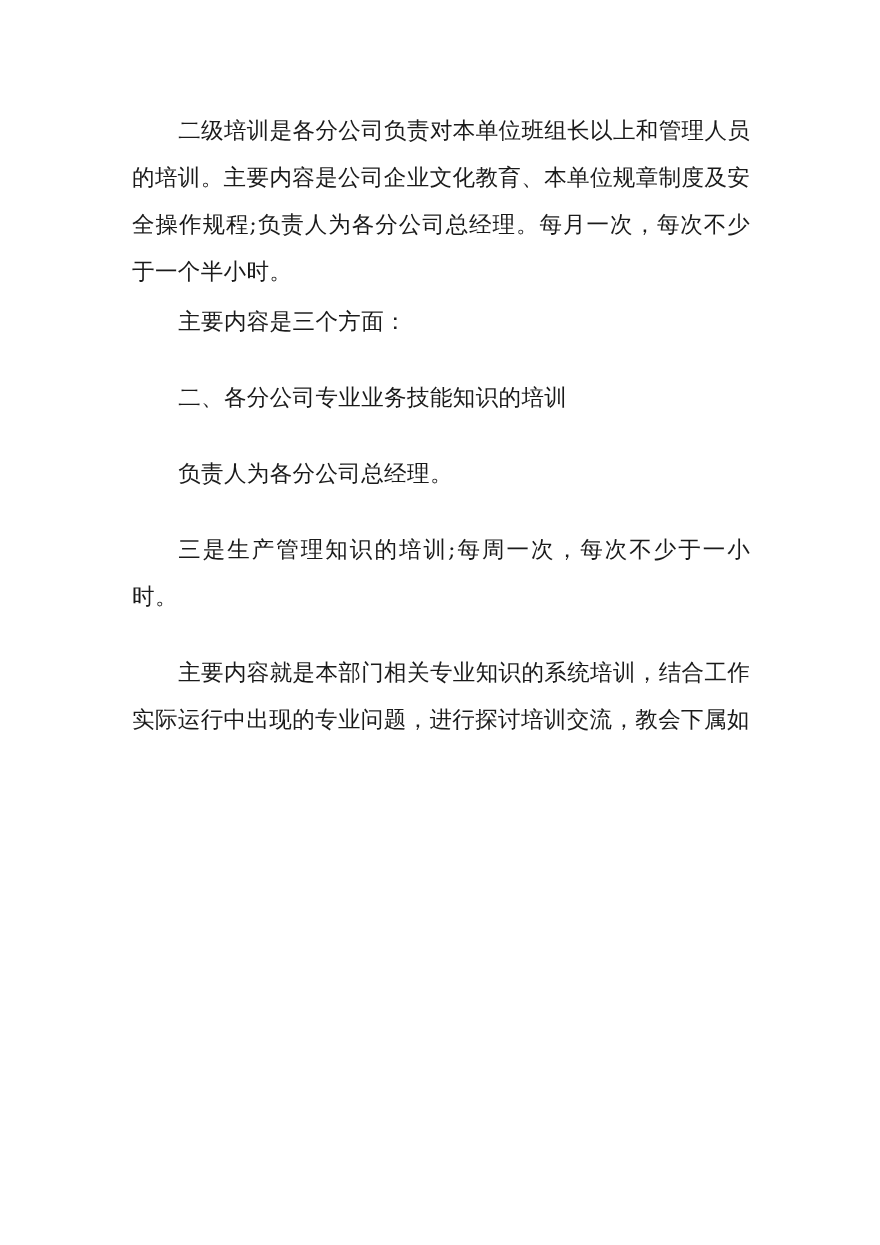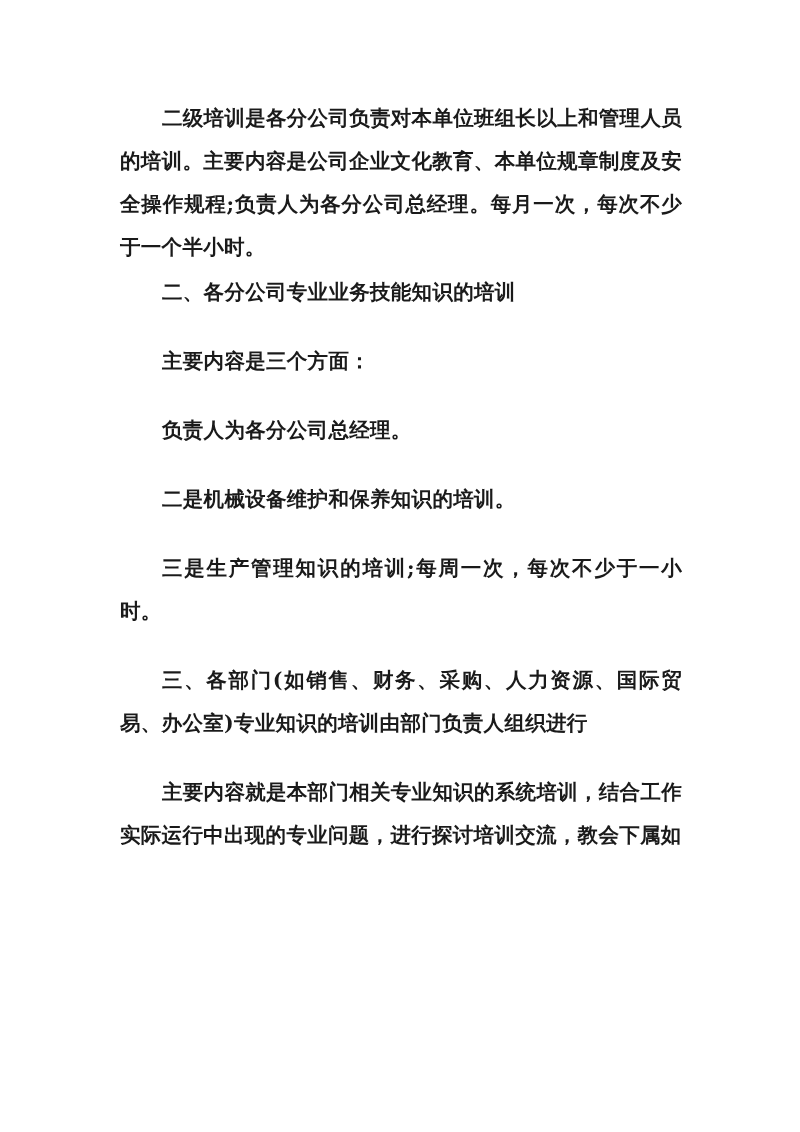--- a/index.html
+++ b/index.html
@@ -1,27 +1,25 @@
 <!DOCTYPE html>
 <html><head>
 <meta charset="utf-8">
 <style>
   html, body { margin: 0; padding: 0; background: #ffffff; }
   body { width: 800px; height: 1132px; position: relative; overflow: hidden;
          font-family: "DejaVu Serif", "Liberation Serif", serif; color: #1a1a1a; }
   .page { position: absolute; left: 120px; top: 97px; width: 562px; }
   .para { font-size: 20.5px; line-height: 43px; margin: 0; text-align: justify;
           letter-spacing: 0.3px; }
-  .indent { text-indent: 42px; font-weight: bold; }
+  .indent { text-indent: 42px; }
 </style>
 </head>
 <body>
 
 <div class="page">
   <p class="para indent" style="margin-bottom:2px">二级培训是各分公司负责对本单位班组长以上和管理人员的培训。主要内容是公司企业文化教育、本单位规章制度及安全操作规程;负责人为各分公司总经理。每月一次，每次不少于一个半小时。</p>
+  <p class="para indent" style="margin-bottom:26px">主要内容是三个方面：</p>
   <p class="para indent" style="margin-bottom:26px">二、各分公司专业业务技能知识的培训</p>
-  <p class="para indent" style="margin-bottom:26px">主要内容是三个方面：</p>
   <p class="para indent" style="margin-bottom:26px">负责人为各分公司总经理。</p>
-  <p class="para indent" style="margin-bottom:26px">二是机械设备维护和保养知识的培训。</p>
   <p class="para indent" style="margin-bottom:26px">三是生产管理知识的培训;每周一次，每次不少于一小时。</p>
-  <p class="para indent" style="margin-bottom:26px">三、各部门(如销售、财务、采购、人力资源、国际贸易、办公室)专业知识的培训由部门负责人组织进行</p>
   <p class="para indent">主要内容就是本部门相关专业知识的系统培训，结合工作实际运行中出现的专业问题，进行探讨培训交流，教会下属如</p>
 </div>
 
 </body></html>

